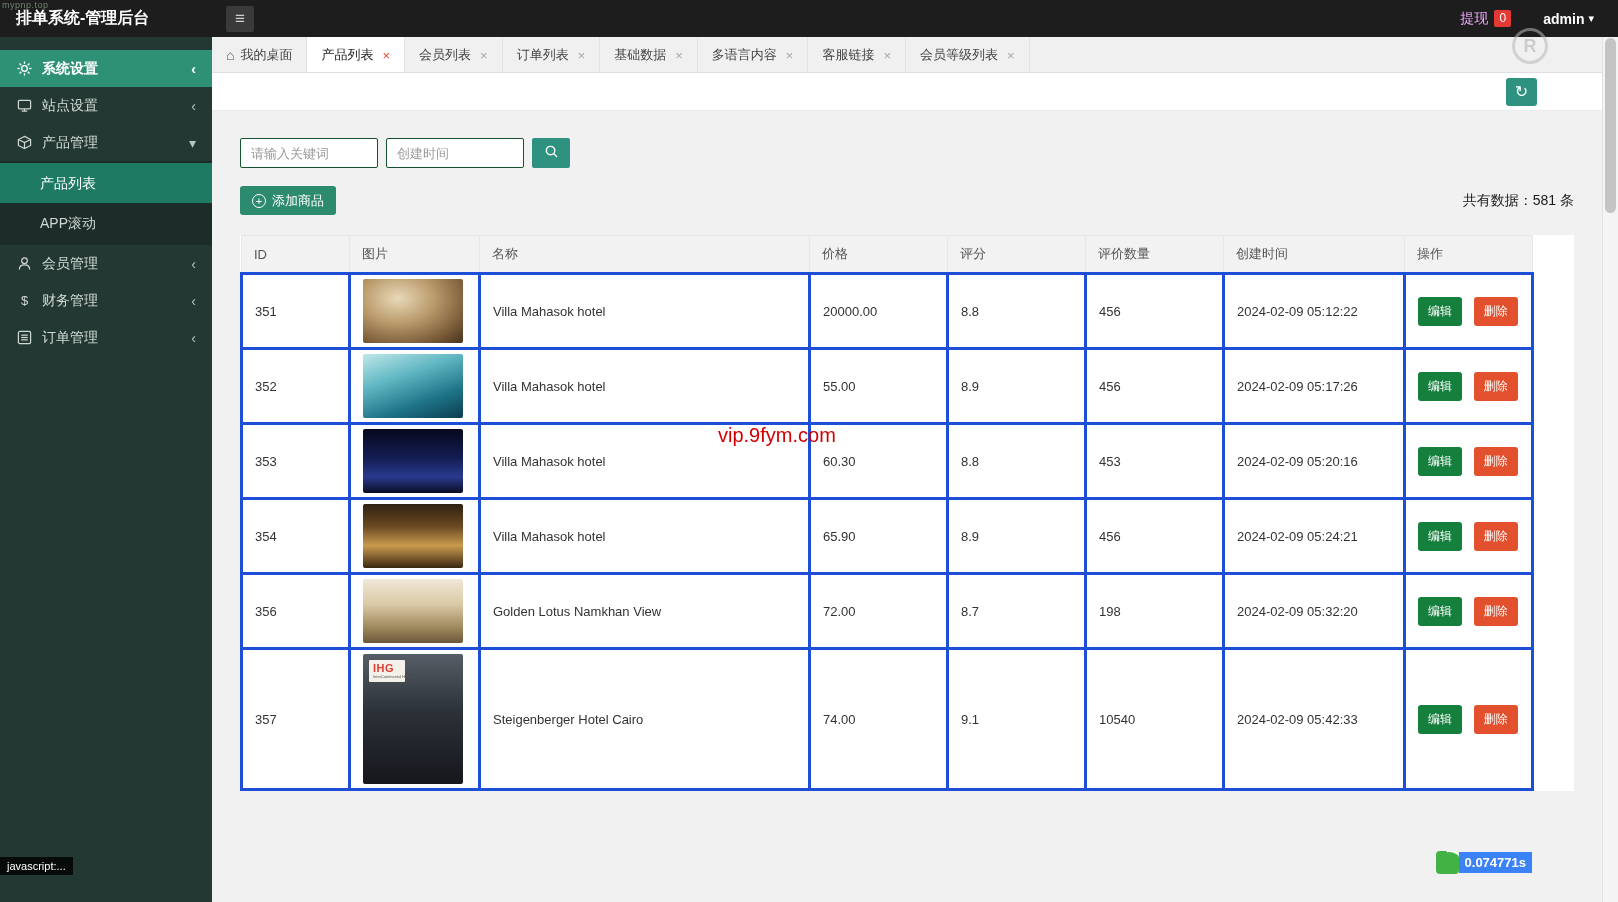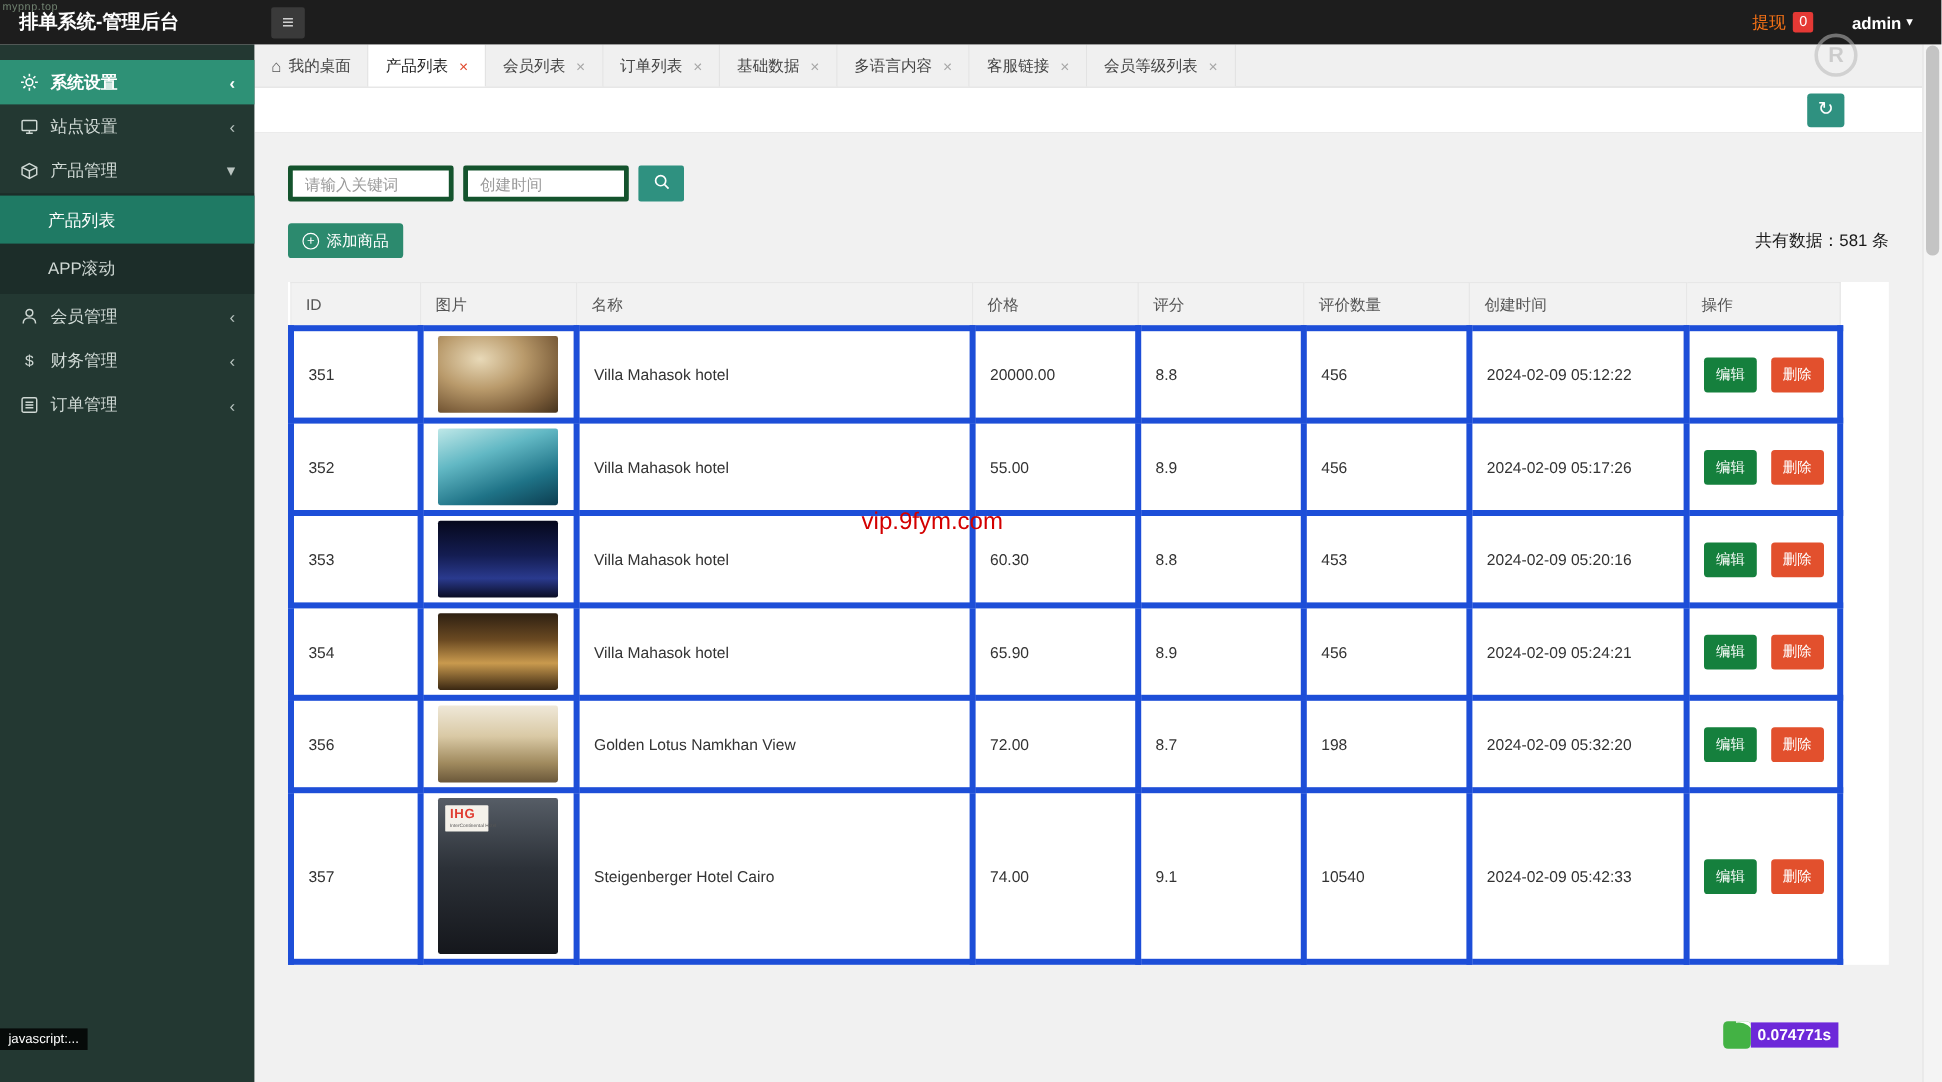--- a/index.html
+++ b/index.html
@@ -9,21 +9,21 @@
     font-family:"Liberation Sans","DejaVu Sans",sans-serif;
     background:#f1f1f1;
     color:#333;
   }
 
   
   #header{position:absolute;top:0;left:0;width:100%;height:37px;background:#1d1d1d;z-index:30;display:flex;align-items:center;}
   .header-title{color:#fff;font-size:16px;font-weight:bold;padding-left:16px;width:212px;}
   .hamburger{width:28px;height:26px;background:#3a3a3a;border-radius:2px;margin-left:14px;color:#cfcfcf;font-size:17px;line-height:25px;text-align:center;cursor:pointer;}
   .header-right{margin-left:auto;display:flex;align-items:center;padding-right:24px;gap:6px;}
-  .withdraw-label{color:#f97316;font-size:14px;cursor:pointer;}
+  .withdraw-label{color:#f0abfc;font-size:14px;cursor:pointer;}
   .withdraw-badge{background:#e53935;color:#fff;font-size:12px;min-width:17px;height:17px;line-height:17px;text-align:center;border-radius:2px;padding:0 3px;}
   .user-box{display:flex;align-items:center;gap:4px;margin-left:26px;cursor:pointer;}
   .user-name{color:#fff;font-size:14px;font-weight:bold;}
   .caret{color:#fff;font-size:11px;}
   .corner-watermark{position:absolute;top:0;left:2px;font-size:9px;color:#7f947f;opacity:.85;z-index:40;letter-spacing:.5px;}
 
   
   #sidebar{position:absolute;top:37px;left:0;bottom:0;width:212px;background:#233832;z-index:20;padding-top:13px;}
   .nav-item{height:37px;display:flex;align-items:center;padding:0 16px;color:#d2dbd7;font-size:14px;cursor:pointer;}
   .nav-item .ico{width:17px;margin-right:9px;display:flex;justify-content:center;align-items:center;color:#cfd8d4;font-size:13px;}
@@ -44,33 +44,33 @@
 
   
   #scrollbar{position:absolute;top:37px;right:0;bottom:0;width:16px;background:#f4f4f4;border-left:1px solid #e3e3e3;z-index:25;}
   #scrollbar .sb-thumb{position:absolute;top:1px;left:2px;width:11px;height:175px;background:#c4c4c4;border-radius:6px;}
 
   
   #content{position:absolute;top:73px;left:212px;right:16px;bottom:0;background:#f1f1f1;overflow:hidden;}
   .toolbar-strip{height:38px;background:#fff;border-bottom:1px solid #ebebeb;position:relative;}
   .refresh-btn{position:absolute;right:65px;top:5px;width:31px;height:28px;background:#2f9180;border:none;border-radius:3px;color:#fff;font-size:16px;cursor:pointer;line-height:26px;}
   .search-row{margin:27px 0 0 28px;display:flex;gap:8px;align-items:center;}
-  .search-row input{width:138px;height:30px;border:4px solid #14532d;border-radius:2px;background:#fff;padding:0 10px;font-size:13px;color:#333;font-family:inherit;}
+  .search-row input{width:138px;height:30px;border:1px solid #14532d;border-radius:2px;background:#fff;padding:0 10px;font-size:13px;color:#333;font-family:inherit;}
   .search-row input::placeholder{color:#9a9a9a;}
   .search-btn{width:38px;height:30px;background:#2f9180;border:none;border-radius:2px;cursor:pointer;display:flex;align-items:center;justify-content:center;}
   .action-row{margin:18px 28px 0 28px;display:flex;align-items:center;justify-content:space-between;}
   .add-btn{height:29px;background:#2c8a6e;border:none;border-radius:3px;color:#fff;font-size:13px;padding:0 12px;cursor:pointer;display:flex;align-items:center;gap:6px;font-family:inherit;}
   .plus-circle{width:14px;height:14px;border:1px solid #fff;border-radius:50%;font-size:11px;line-height:12px;text-align:center;display:inline-block;}
   .total-text{font-size:14px;color:#1a1a1a;}
 
   
   .table-wrap{margin:20px 28px 0 28px;background:#fff;}
   table{width:1291px;border-collapse:collapse;table-layout:fixed;}
   th{height:38px;background:#f2f2f2;font-weight:normal;color:#555;font-size:13px;text-align:left;padding:0 12px;border:1px solid #e7e7e7;}
-  td{height:72px;padding:4px 12px;font-size:13px;color:#333;border:5px solid #1d4ed8;background:#fff;vertical-align:middle;white-space:nowrap;overflow:hidden;}
+  td{height:72px;padding:4px 12px;font-size:13px;color:#333;border:3px solid #1d4ed8;background:#fff;vertical-align:middle;white-space:nowrap;overflow:hidden;}
   .btn{border:none;color:#fff;font-size:12px;padding:6px 10px;border-radius:3px;cursor:pointer;font-family:inherit;}
   .btn-edit{background:#15803d;}
   .btn-del{background:#e2502d;margin-left:8px;}
 
   
   .thumb{width:100px;height:64px;border-radius:2px;position:relative;overflow:hidden;background:#999;cursor:pointer;}
   .thumb-bedroom{background:radial-gradient(ellipse at 35% 30%,#e8d9b8 0%,#b99a6b 40%,#7a5c39 75%,#46331d 100%);}
   .thumb-pool{background:linear-gradient(160deg,#bfe8e8 0%,#62b8c4 35%,#1f7387 70%,#0c3d50 100%);}
   .thumb-night{background:linear-gradient(180deg,#06081c 0%,#141d52 45%,#2a3a8e 75%,#0a0d24 100%);}
   .thumb-buffet{background:linear-gradient(180deg,#2e2012 0%,#6b4a22 35%,#c99a4e 65%,#3a2712 100%);}
@@ -80,21 +80,21 @@
   .thumb-logo b{display:block;color:#e03c31;font-size:11px;line-height:11px;letter-spacing:.5px;}
   .thumb-logo i{display:block;color:#555;font-style:normal;font-size:4px;line-height:5px;}
 
   
   .red-watermark{position:absolute;left:718px;top:424px;color:#d30000;font-size:20px;z-index:40;}
   .registered-logo{position:absolute;top:28px;right:70px;width:36px;height:36px;border:3px solid #b9b9b9;border-radius:50%;color:#b0b0b0;font-weight:bold;font-size:18px;line-height:31px;text-align:center;opacity:.55;z-index:35;}
   .js-tooltip{position:absolute;left:0;bottom:27px;background:rgba(0,0,0,.82);color:#fff;font-size:11px;padding:3px 7px;z-index:50;}
   .timer-box{position:absolute;right:86px;bottom:28px;display:flex;align-items:center;z-index:50;}
   .timer-icon{width:23px;height:23px;background:#43b244;border-radius:4px;position:relative;overflow:hidden;}
   .timer-icon::after{content:"";position:absolute;left:-4px;bottom:-8px;width:26px;height:26px;border-radius:50%;border:4px solid #fff;transform:rotate(35deg);border-color:#fff transparent transparent transparent;}
-  .timer-label{background:#6d28d9;color:#fff;font-size:13px;font-weight:bold;padding:3px 6px;}
+  .timer-label{background:#3b82f6;color:#fff;font-size:13px;font-weight:bold;padding:3px 6px;}
 </style>
 </head>
 <body>
 
 <div id="header">
   <div class="header-title">排单系统-管理后台</div>
   <div class="hamburger">≡</div>
   <div class="header-right">
     <span class="withdraw-label">提现</span>
     <span class="withdraw-badge">0</span>

